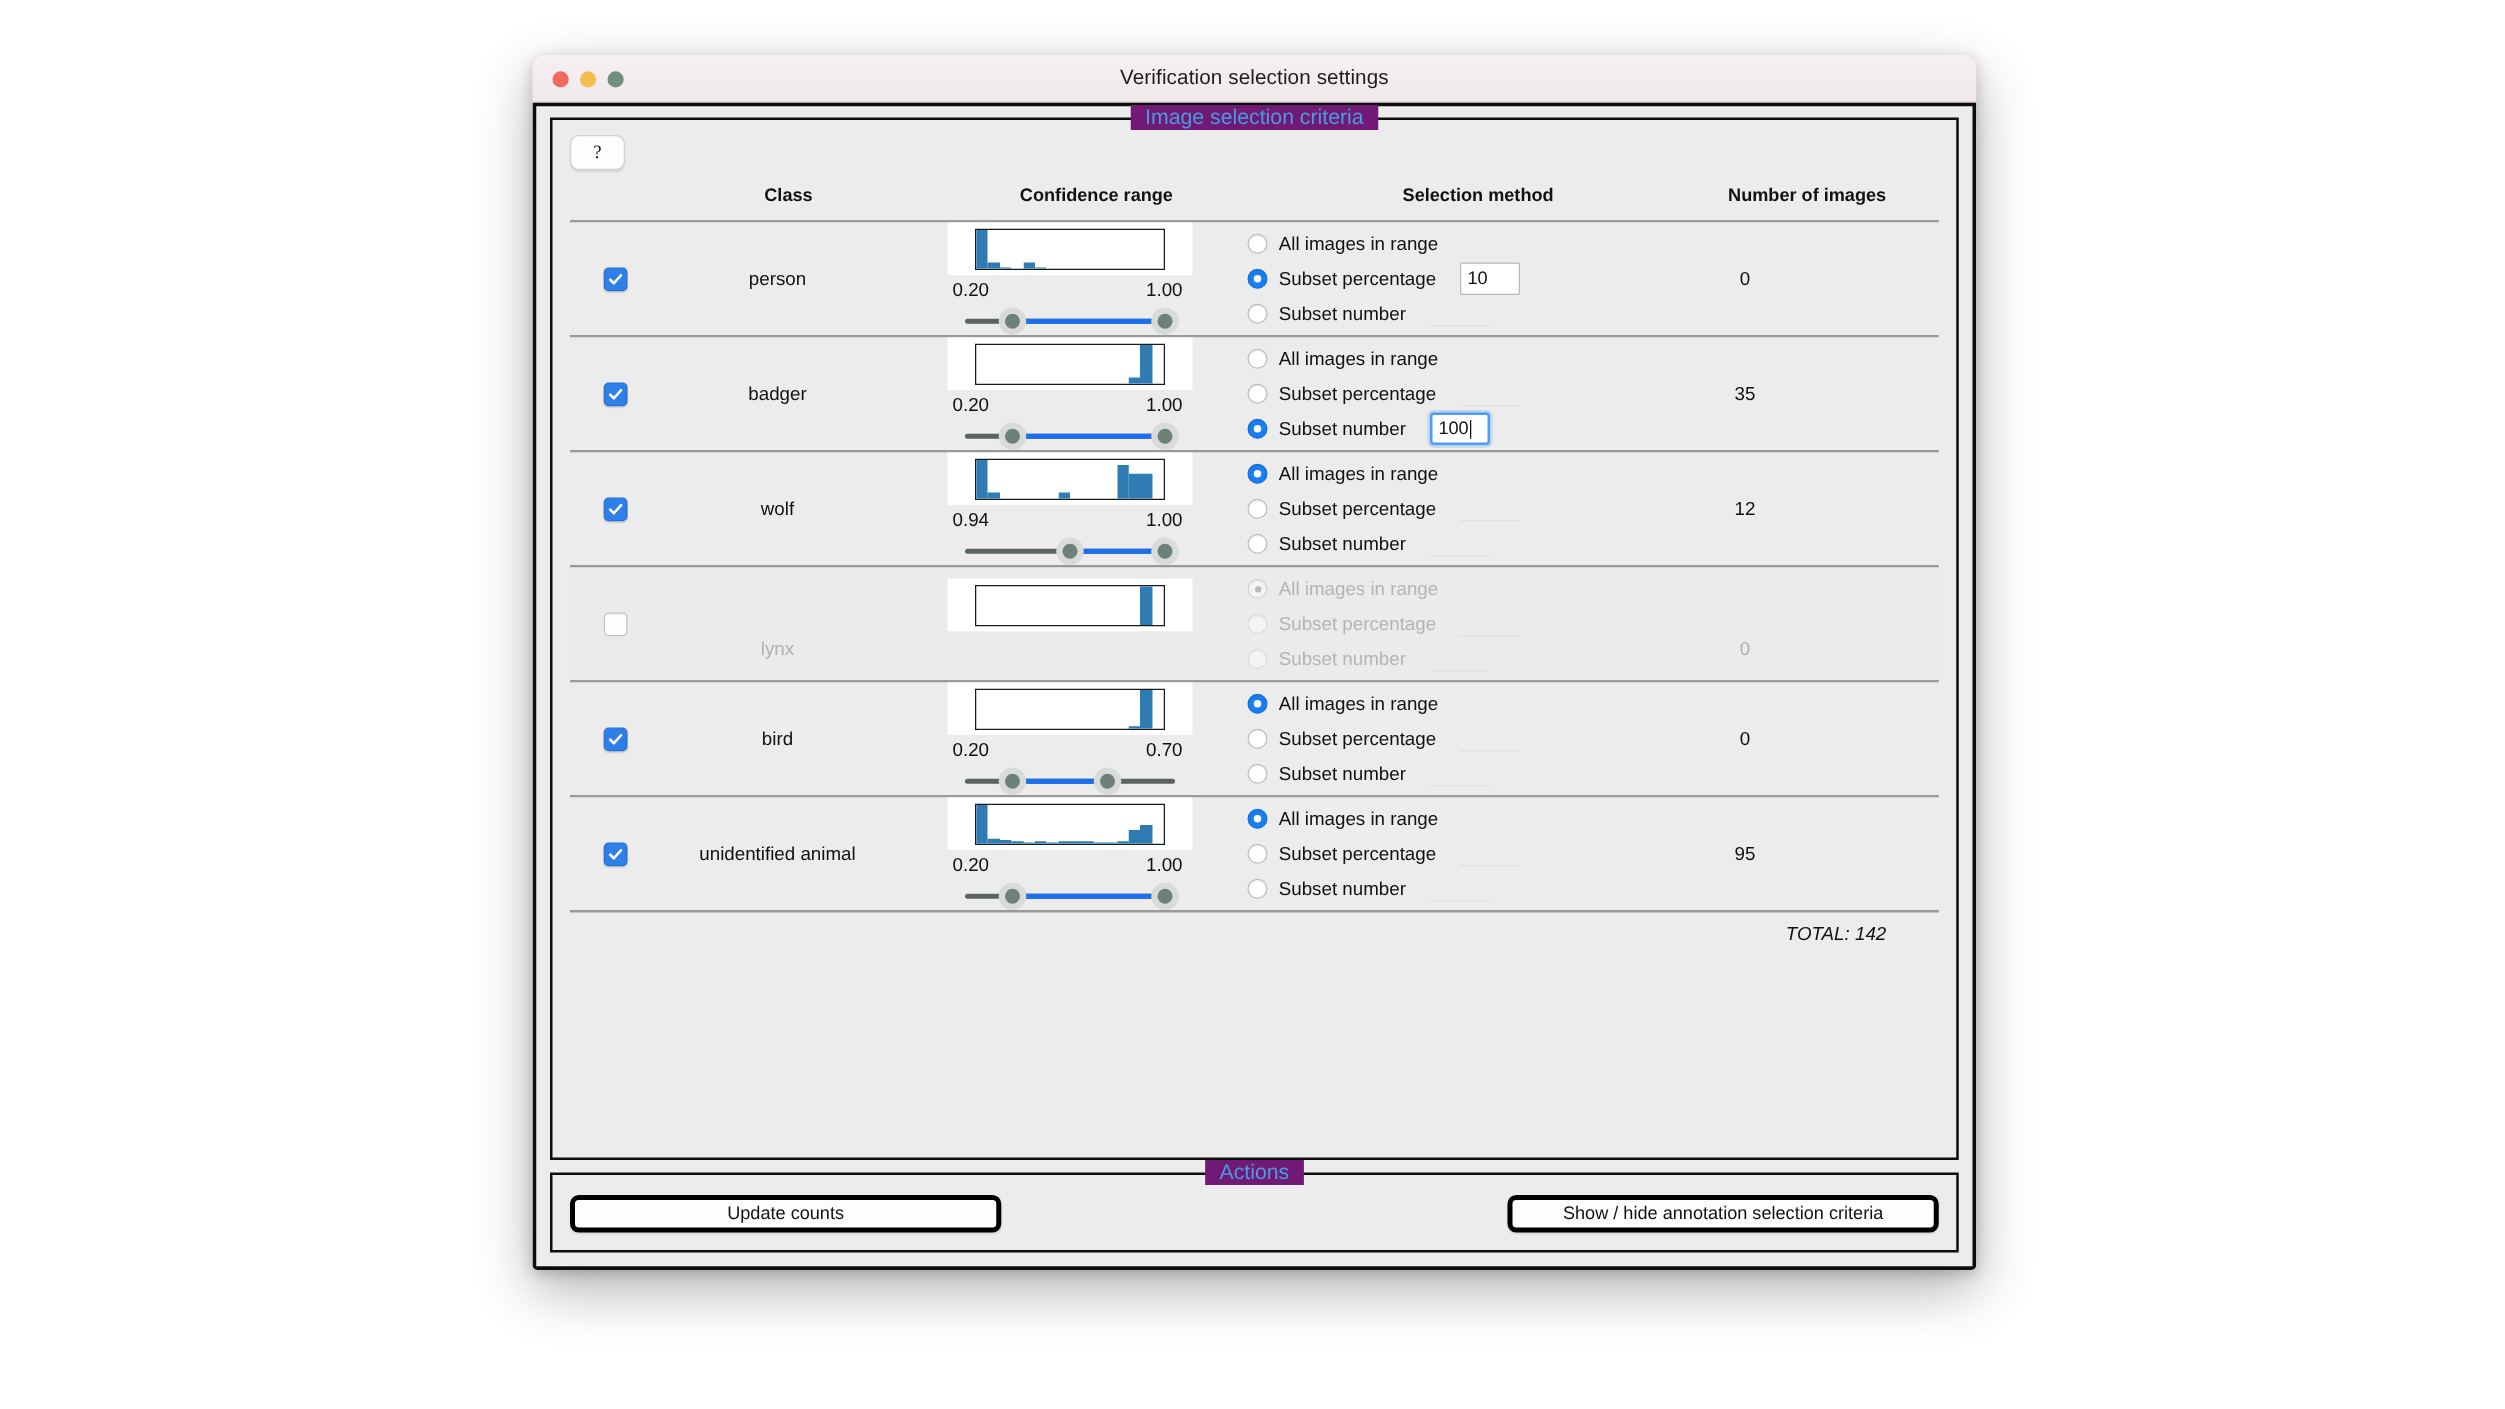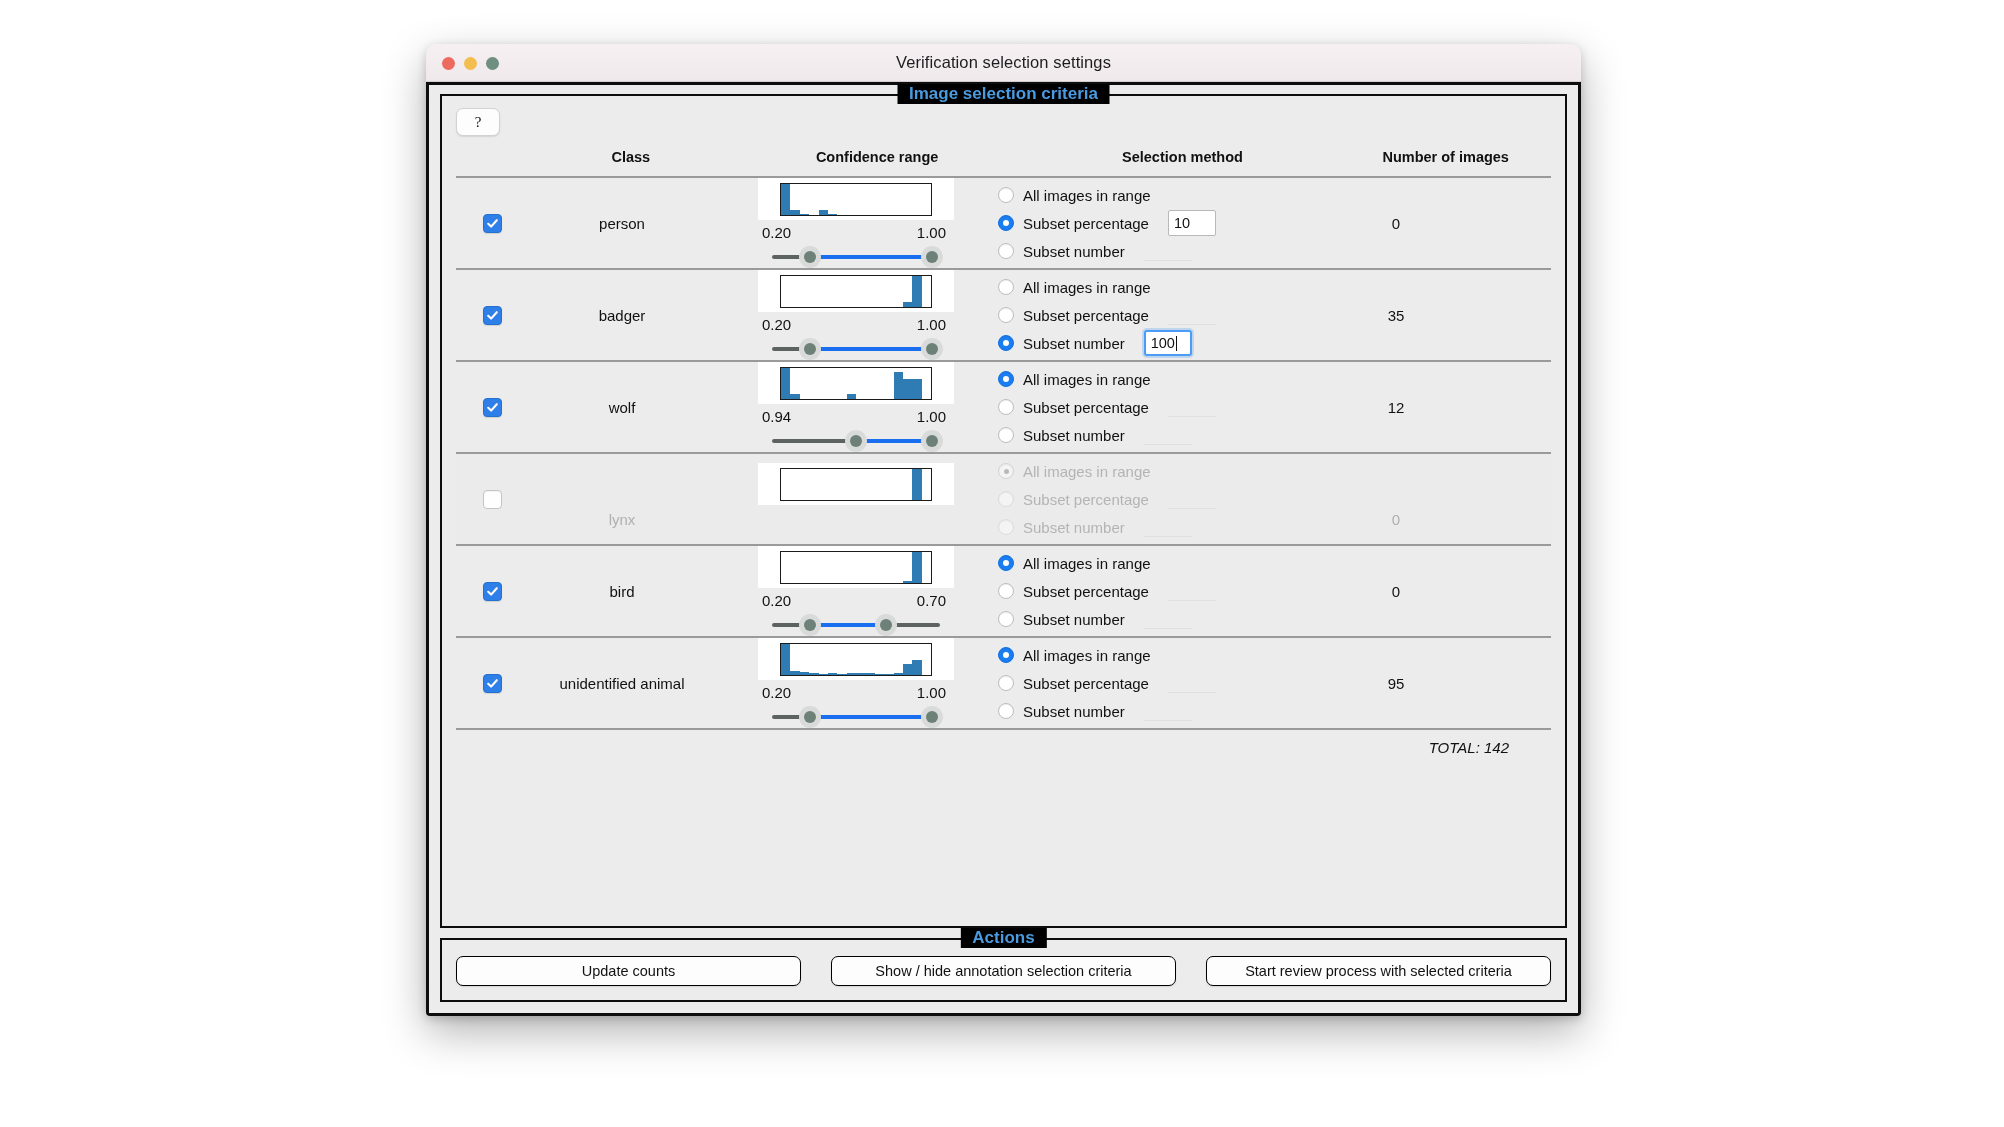--- a/index.html
+++ b/index.html
@@ -68,24 +68,24 @@
   .groupbox {
     position: relative;
     border: 2.5px solid #0d0d0d;
     background: #ececec;
     padding: 0;
   }
   .groupbox > .legend {
     position: absolute;
     top: -12px; left: 50%;
     transform: translateX(-50%);
-    background: #000000;
+    background: #701a75;
     padding: 0 12px;
     font-size: 17px;
-    font-weight: bold;
+    font-weight: normal;
     color: #4a9ae0;
     white-space: nowrap;
     text-align: right;
   }
 
   #criteria-group { flex: 1 1 auto; display: flex; flex-direction: column; }
   #criteria-inner { padding: 12px 14px 10px 14px; display: flex; flex-direction: column; height: 100%; }
 
   
   .help-btn {
@@ -278,21 +278,21 @@
   }
 
   
   #actions-group { flex: 0 0 auto; }
   #actions-inner {
     padding: 16px 14px 14px 14px;
     display: flex; gap: 18px; justify-content: space-between;
   }
   .abtn {
     background: #fdfdfd;
-    border: 1px solid #000000;
+    border: 4px solid #000000;
     border-radius: 7px;
     height: 30px;
     font-size: 14.5px; color: #111;
     display: flex; align-items: center; justify-content: center;
     box-shadow: 0 1px 1.5px rgba(0,0,0,.10);
     cursor: default;
     padding: 0 14px;
     white-space: nowrap;
   }
   #btn-update { width: 345px; }
@@ -702,19 +702,18 @@
           </div>
 
         </div>
       </div>
 
       <div class="groupbox" id="actions-group">
         <div class="legend">Actions</div>
         <div id="actions-inner">
           <div class="abtn" id="btn-update">Update counts</div>
           <div class="abtn" id="btn-showhide">Show / hide annotation selection criteria</div>
-          <div class="abtn" id="btn-start">Start review process with selected criteria</div>
         </div>
       </div>
 
     </div>
   </div>
 </div>
 
 </body></html>

